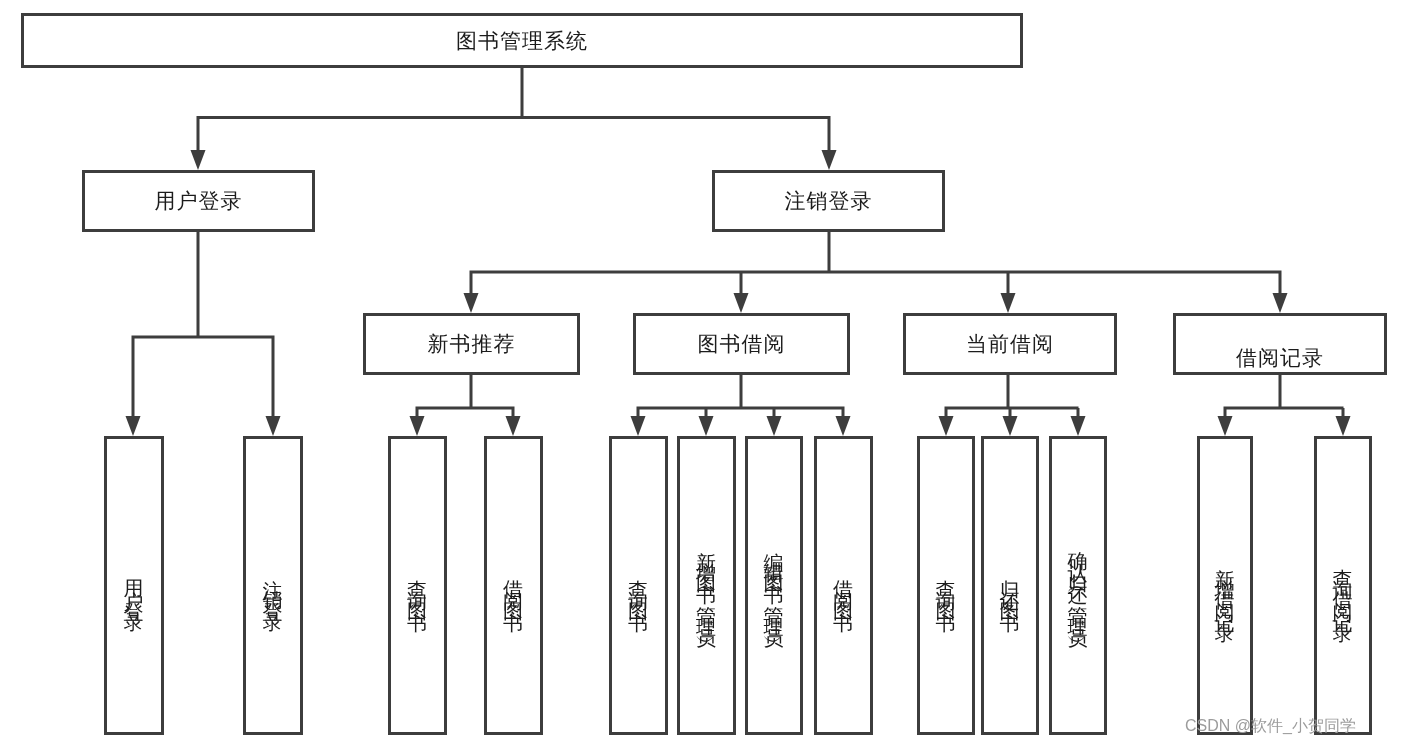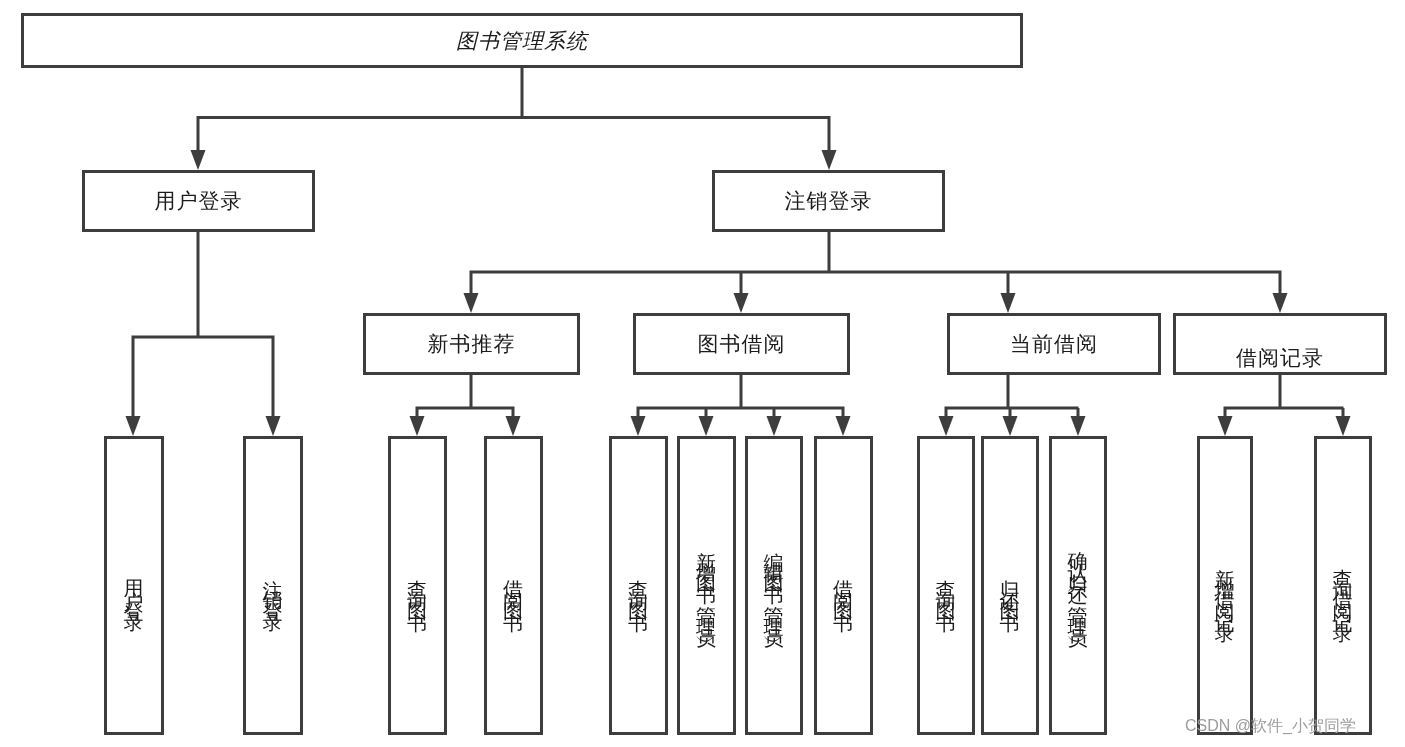--- a/index.html
+++ b/index.html
@@ -15,21 +15,21 @@
   }
   #edges{position:absolute;left:0;top:0;z-index:1;}
   #edges path{stroke:var(--line);stroke-width:3;fill:none;}
   #edges polygon{fill:var(--line);stroke:none;}
   .box{
     position:absolute; box-sizing:border-box; z-index:2;
     background:var(--box-fill); border:3px solid var(--line);
     display:flex; align-items:center; justify-content:center;
   }
   .hbox{font-size:21px; letter-spacing:1px; white-space:nowrap;}
-  .root{font-size:21px;font-style:italic;}
+  .root{font-size:21px;}
   .leaf{top:436px; height:299px;}
   .leaf .vtxt{
     writing-mode:vertical-rl; text-orientation:mixed;
     font-size:20px; letter-spacing:11px; line-height:1;
   }
   .watermark{
     position:absolute; left:1185px; top:716px; z-index:3;
     font-size:16px; color:var(--watermark); white-space:nowrap;
   }
 </style>
@@ -91,21 +91,21 @@
   <div class="box hbox" style="left:712px;top:170px;width:233px;height:62px;">
     <span>注销登录</span>
   </div>
 
   <div class="box hbox" style="left:363px;top:313px;width:217px;height:62px;">
     <span>新书推荐</span>
   </div>
   <div class="box hbox" style="left:633px;top:313px;width:217px;height:62px;">
     <span>图书借阅</span>
   </div>
-  <div class="box hbox" style="left:903px;top:313px;width:214px;height:62px;margin-left:44px;">
+  <div class="box hbox" style="left:903px;top:313px;width:214px;height:62px;">
     <span>当前借阅</span>
   </div>
   <div class="box hbox" style="left:1173px;top:313px;width:214px;height:62px;align-items:flex-end;">
     <span>借阅记录</span>
   </div>
 
   <div class="box leaf" style="left:104px;width:60px;">
     <span class="vtxt">用户登录</span>
   </div>
   <div class="box leaf" style="left:243px;width:60px;">

